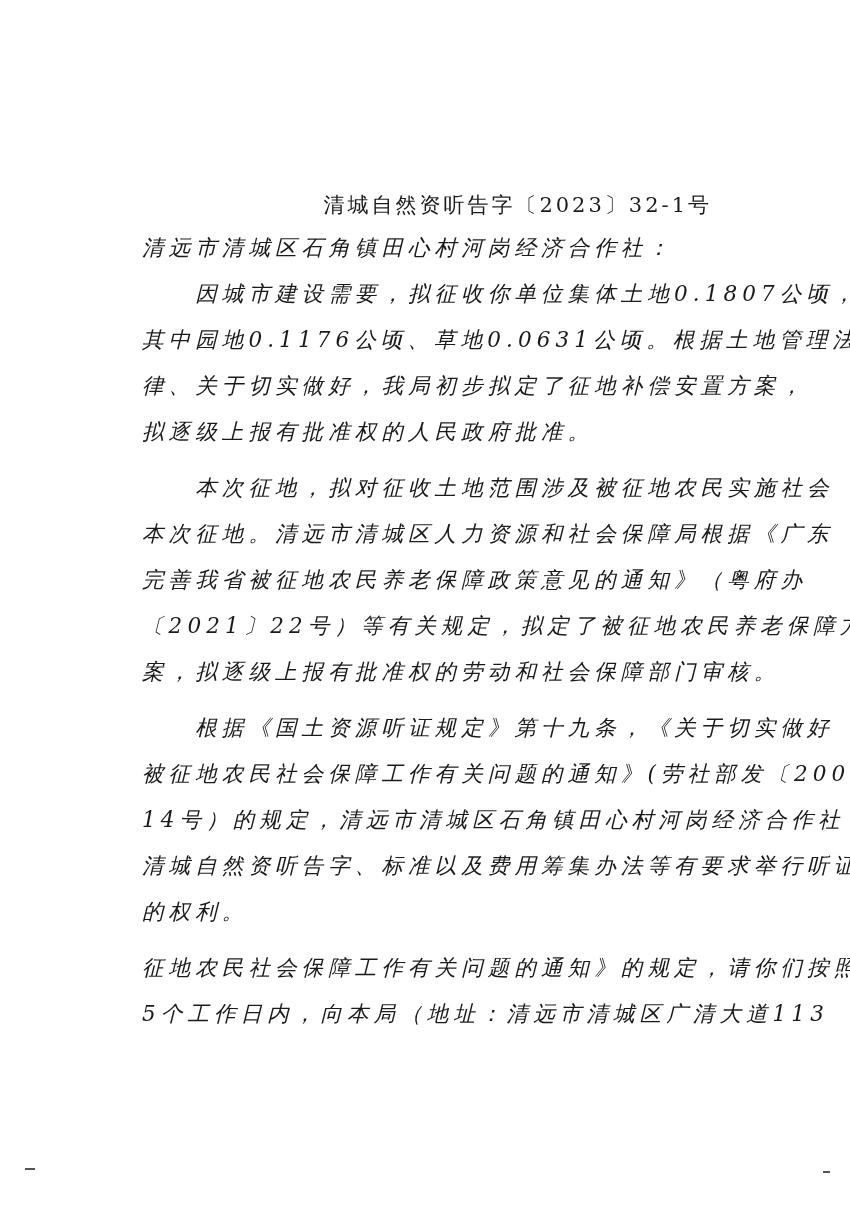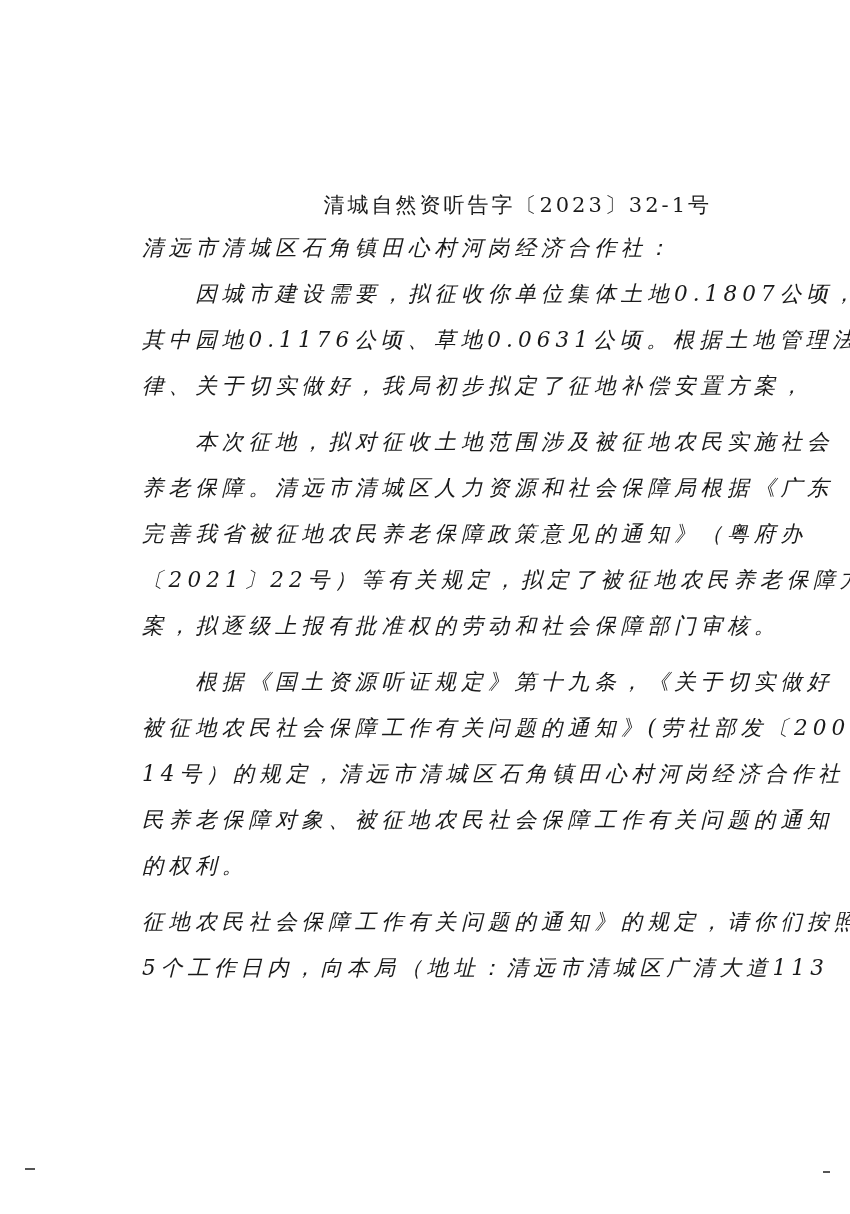--- a/index.html
+++ b/index.html
@@ -30,35 +30,36 @@
 <div class="page">
   <div class="docno">清城自然资听告字〔2023〕32-1号</div>
 
   <div class="body">
     <span class="line">清远市清城区石角镇田心村河岗经济合作社：</span>
 
     <div>
       <span class="line">　　因城市建设需要，拟征收你单位集体土地0.1807公顷，</span>
       <span class="line">其中园地0.1176公顷、草地0.0631公顷。根据土地管理法</span>
       <span class="line">律、关于切实做好，我局初步拟定了征地补偿安置方案，</span>
+      <span class="line">拟逐级上报有批准权的人民政府批准。</span>
     </div>
     <div class="gap"></div>
     <div>
       <span class="line">　　本次征地，拟对征收土地范围涉及被征地农民实施社会</span>
-      <span class="line">养老保障。清远市清城区人力资源和社会保障局根据《广东</span>
+      <span class="line">本次征地。清远市清城区人力资源和社会保障局根据《广东</span>
       <span class="line">完善我省被征地农民养老保障政策意见的通知》（粤府办</span>
       <span class="line">〔2021〕22号）等有关规定，拟定了被征地农民养老保障方</span>
       <span class="line">案，拟逐级上报有批准权的劳动和社会保障部门审核。</span>
     </div>
     <div class="gap"></div>
     <div>
       <span class="line">　　根据《国土资源听证规定》第十九条，《关于切实做好</span>
       <span class="line">被征地农民社会保障工作有关问题的通知》(劳社部发〔2007〕</span>
       <span class="line">14号）的规定，清远市清城区石角镇田心村河岗经济合作社</span>
-      <span class="line">民养老保障对象、被征地农民社会保障工作有关问题的通知</span>
+      <span class="line">清城自然资听告字、标准以及费用筹集办法等有要求举行听证</span>
       <span class="line">的权利。</span>
     </div>
     <div class="gap"></div>
     <div>
       <span class="line">征地农民社会保障工作有关问题的通知》的规定，请你们按照</span>
       <span class="line">5个工作日内，向本局（地址：清远市清城区广清大道113</span>
     </div>
   </div>
 
   <div class="mark" style="left:25px; top:1168px; width:10px;"></div>

